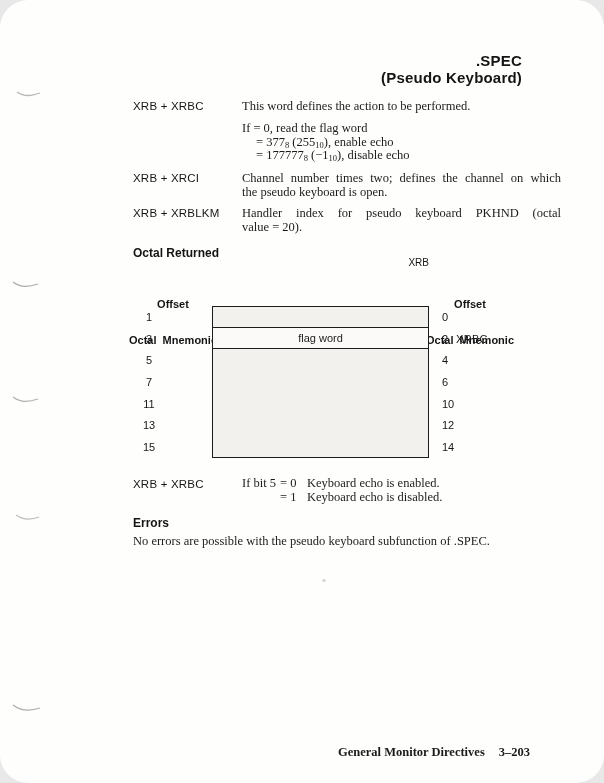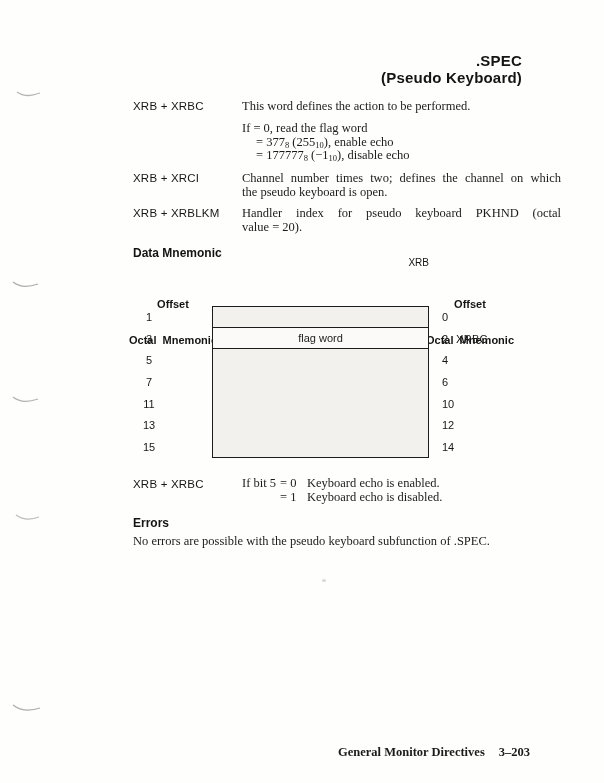--- a/index.html
+++ b/index.html
@@ -6,20 +6,21 @@
   html,body { background: #e8e8e8; }
   .page {
     position: relative;
     width: 604px;
     height: 783px;
     background: #fefefd;
     font-family: "Liberation Serif", serif;
     font-size: 12.5px;
     color: #1b1b1b;
     overflow: hidden;
+    border-radius: 28px;
   }
 
   
   .doc-header {
     position: absolute; top: 52px; left: 300px; width: 222px;
     text-align: right;
     font-family: "Liberation Sans", sans-serif;
     font-weight: bold; font-size: 15px; line-height: 17px;
     color: #141414; letter-spacing: 0.2px;
   }
@@ -152,21 +153,21 @@
   </div>
 
   <div class="entry" style="top:206px">
     <span class="entry-label">XRB + XRBLKM</span>
     <div class="entry-body">
       <div class="just">Handler index for pseudo keyboard PKHND (octal</div>
       <div>value = 20).</div>
     </div>
   </div>
 
-  <div class="bold-head" style="top:246px">Data Mnemonic</div>
+  <div class="bold-head" style="top:246px">Octal Returned</div>
 
   <div class="xrb-title">XRB</div>
 
   <div class="col-header left">
     <div>Offset</div>
     <div>Octal  Mnemonic</div>
   </div>
   <div class="col-header right">
     <div>Offset</div>
     <div>Octal  Mnemonic</div>

